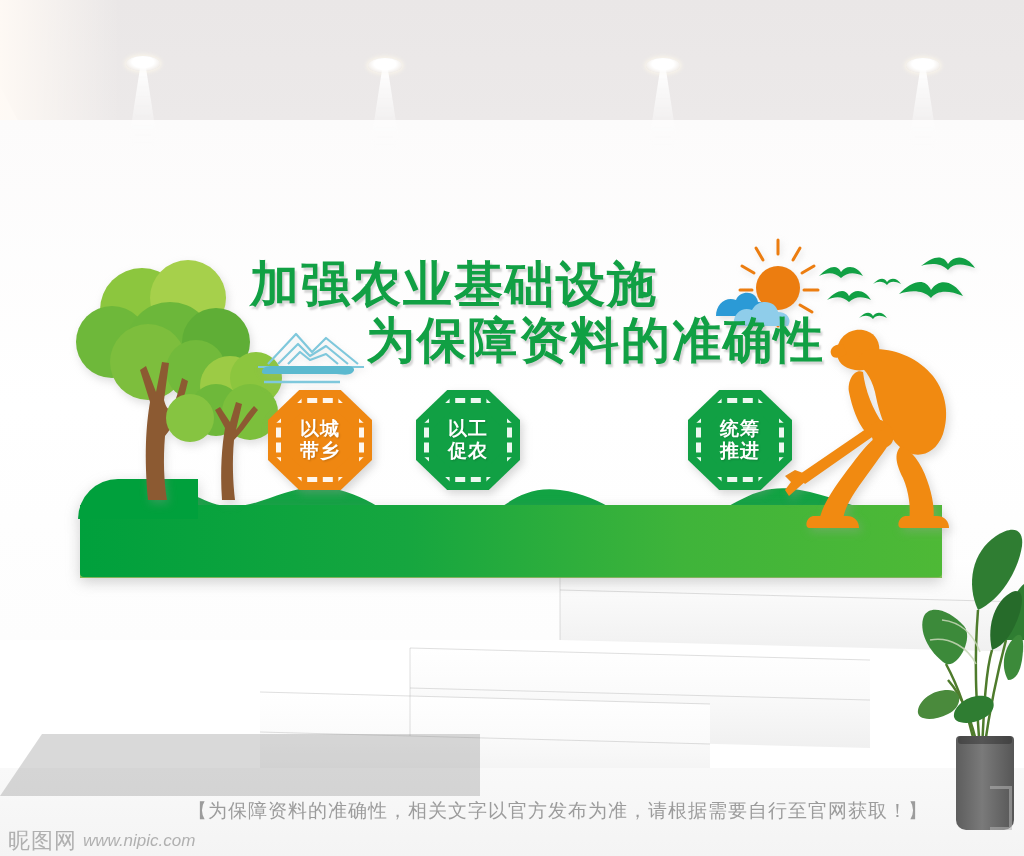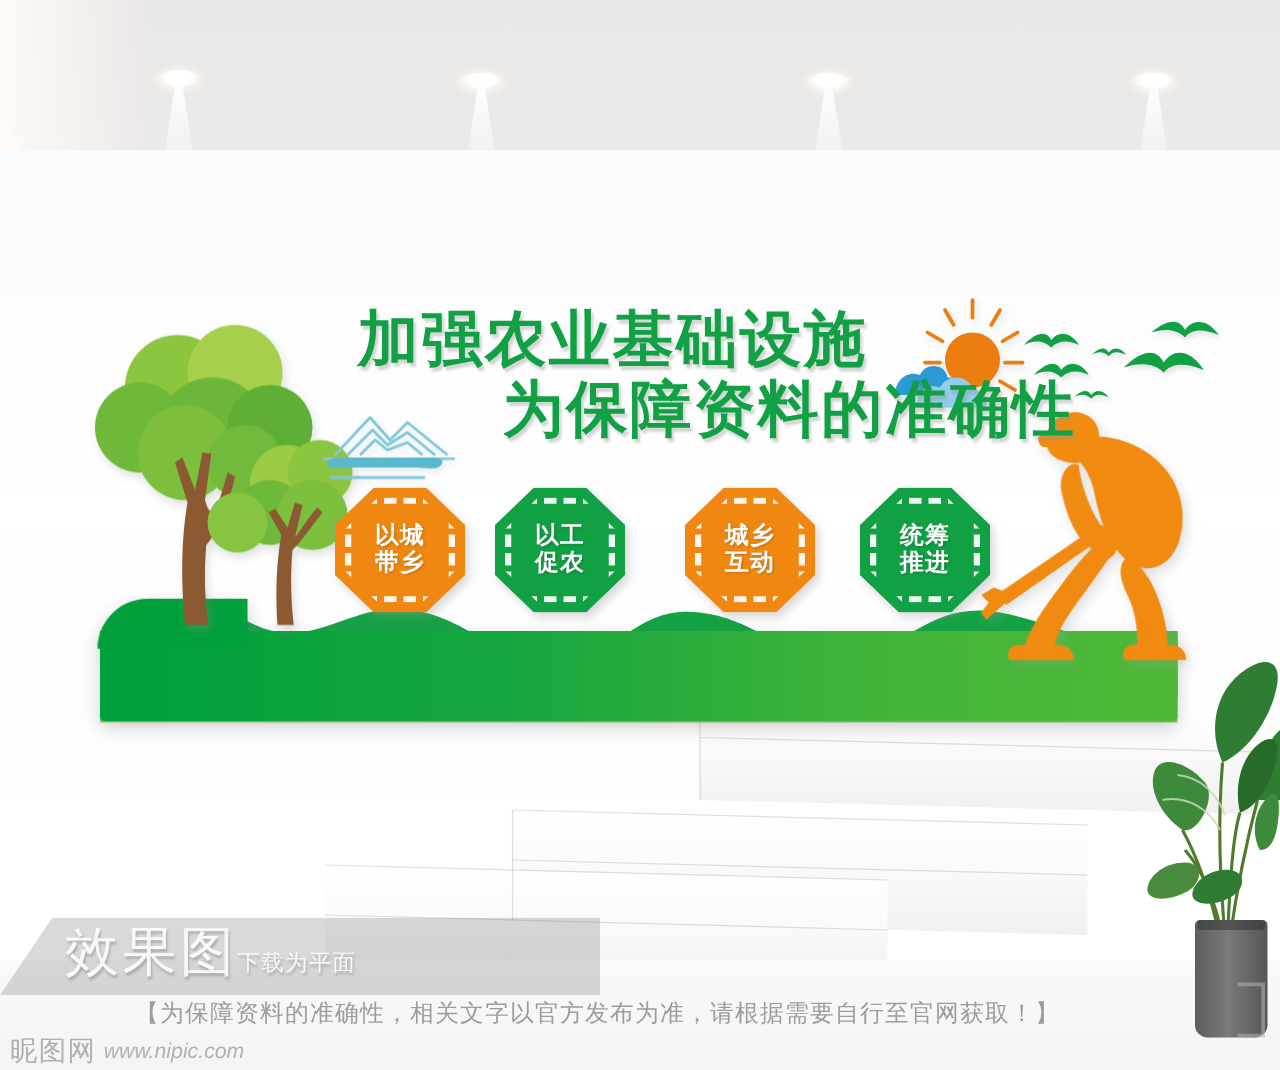--- a/index.html
+++ b/index.html
@@ -70,21 +70,21 @@
   .birds{ position:absolute; left:745px; top:22px; width:170px; height:80px;
           filter:drop-shadow(2px 3px 2px rgba(170,170,170,.30)); }
   
   .sun-cloud{ position:absolute; left:630px; top:4px; width:130px; height:110px;
               filter:drop-shadow(2px 3px 3px rgba(170,170,170,.30)); }
   
   .mountain{ position:absolute; left:182px; top:96px; width:125px; height:65px;
              filter:drop-shadow(2px 3px 3px rgba(170,170,170,.25)); }
 
   
-  .headline{ position:absolute; left:180px; top:14px; width:570px;margin-left:36px; }
+  .headline{ position:absolute; left:180px; top:26px; width:570px; }
   .hl-line{
     font-family:"Liberation Sans","DejaVu Sans",sans-serif;
     font-weight:bold; font-size:49px; line-height:56px;
     letter-spacing:2px; color:#11a044;
     text-shadow:2px 3px 2px rgba(150,150,150,.40);
     white-space:nowrap;
   }
   .hl-line-2{ margin-left:116px; }
 
   
@@ -132,21 +132,21 @@
     clip-path:polygon(42px 0,480px 0,480px 62px,0 62px);
   }
   .wm-xgt{
     position:absolute; left:52px; top:736px;
     font-size:43px; line-height:52px; color:rgba(255,255,255,.88);
     letter-spacing:3px; text-shadow:1px 2px 2px rgba(120,120,120,.45);
     white-space:nowrap;
   }
   .wm-xgt .sub{ font-size:18px; letter-spacing:1px; vertical-align:baseline; }
   .wm-disclaimer{
-    position:absolute; left:16px; top:798px; width:924px; text-align:center;
+    position:absolute; left:4px; top:798px; width:924px; text-align:right;
     font-size:19px; color:rgba(120,120,120,.72); letter-spacing:1px; white-space:nowrap;
   }
   .wm-logo{
     position:absolute; left:8px; top:826px; display:flex; align-items:center; gap:6px;
     color:rgba(150,150,150,.72);
   }
   .wm-logo .cn{ font-size:22px; letter-spacing:1px; }
   .wm-logo .url{ font-size:17px; font-style:italic; }
   .wm-id{
     position:absolute; right:8px; top:823px; padding:2px 6px;
@@ -353,36 +353,27 @@
     <div class="badges">
       <div class="badge orange" style="left:0px;top:0px;">
         <div class="oct"></div>
         <div class="oct-ring"></div>
         <div class="oct-core"></div>
         <div class="badge-text">
           <span>以城</span>
           <span>带乡</span>
         </div>
       </div>
-      <div class="badge green" style="left:128px;top:0px;">
+      <div class="badge green" style="left:148px;top:0px;">
         <div class="oct"></div>
         <div class="oct-ring"></div>
         <div class="oct-core"></div>
         <div class="badge-text">
           <span>以工</span>
           <span>促农</span>
-        </div>
-      </div>
-      <div class="badge orange" style="left:280px;top:0px;">
-        <div class="oct"></div>
-        <div class="oct-ring"></div>
-        <div class="oct-core"></div>
-        <div class="badge-text">
-          <span>城乡</span>
-          <span>互动</span>
         </div>
       </div>
       <div class="badge green" style="left:420px;top:0px;font-family:Liberation Serif, serif;">
         <div class="oct"></div>
         <div class="oct-ring"></div>
         <div class="oct-core"></div>
         <div class="badge-text">
           <span>统筹</span>
           <span>推进</span>
         </div>
@@ -417,23 +408,20 @@
       <g stroke="#c8d8b8" stroke-width="1.6" fill="none" opacity=".85">
         <path d="M18,140 C38,136 56,148 64,164"></path>
         <path d="M30,120 C50,122 62,136 68,152"></path>
       </g>
       </svg><div></div>
     
     <div class="pot"></div>
   </div>
 
   <div class="wm-band"></div>
-  <div class="wm-xgt">
-    <span>效果图</span><span class="sub">下载为平面</span>
-  </div>
   <div class="wm-disclaimer">【为保障资料的准确性，相关文字以官方发布为准，请根据需要自行至官网获取！】</div>
   <div class="wm-bracket"></div>
   <div class="wm-logo">
     <span class="cn">昵图网</span>
     <span class="url">www.nipic.com</span>
   </div>
 
 </div>
 
 </body></html>

